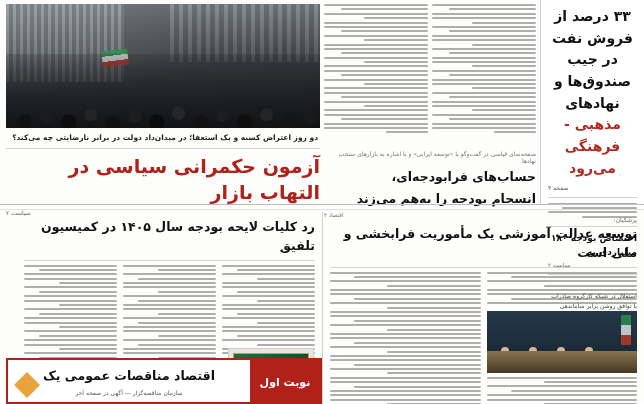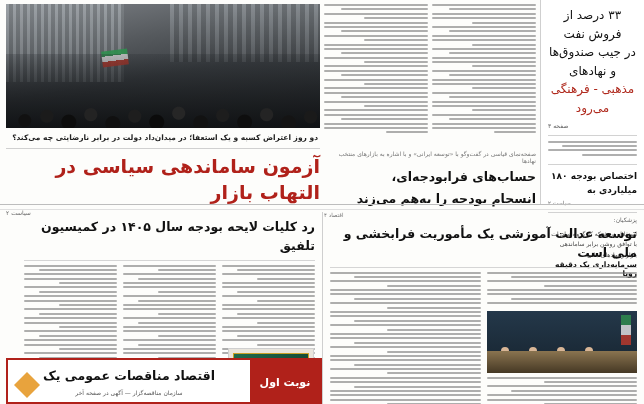--- a/index.html
+++ b/index.html
@@ -37,21 +37,21 @@
   .fake-line.tiny { width: 40%; }
 
   
   .left-rail {
     position: absolute; top: 0; right: 0; width: 104px; height: 204px;
     padding: 6px 7px 0 7px;
     border-left: 1px solid #cfcfcf;
     background: #fff;
   }
   .rail-head {
-    font-size: 12px; line-height: 1.55; font-weight: normal;
+    font-size: 14px; line-height: 1.55; font-weight: bold;
     text-align: center; color: #111; margin-bottom: 4px;
   }
   .rail-head .accent { color: #b02a1e; }
   .rail-kicker {
     font-size: 6px; color: #555; text-align: left; margin-top: 3px;
   }
   .rail-sep { height: 1px; background: #d2d2d2; margin: 6px 0 5px 0; }
   .rail-item-title {
     font-size: 9px; font-weight: bold; line-height: 1.5; text-align: right;
   }
@@ -360,21 +360,21 @@
   <div class="photo-main">
     <div class="sky"></div>
     <div class="bld"></div>
     <div class="bld2"></div>
     <div class="flag"></div>
     <div class="crowd"></div>
   </div>
 
   <div class="headline-wrap">
     <div class="deck">دو روز اعتراض کسبه و یک استعفا؛ در میدان‌داد دولت در برابر نارضایتی چه می‌کند؟</div>
-    <div class="headline">آزمون ساماندهی سیاسی در التهاب بازار</div>
+    <div class="headline">آزمون حکمرانی سیاسی در التهاب بازار</div>
     <div class="headline-meta">سیاست ۲</div>
   </div>
 
   <div class="strip">
     <div class="kicker">صفحه‌نمای قیاسی در گفت‌وگو با «توسعه ایرانی» و با اشاره به بازارهای منتخب نهادها</div>
     <div class="t">حساب‌های فرابودجه‌ای،</div>
     <div class="t">انسجام بودجه را به‌هم می‌زند</div>
     <div class="meta">اقتصاد ۴</div>
   </div>
 

